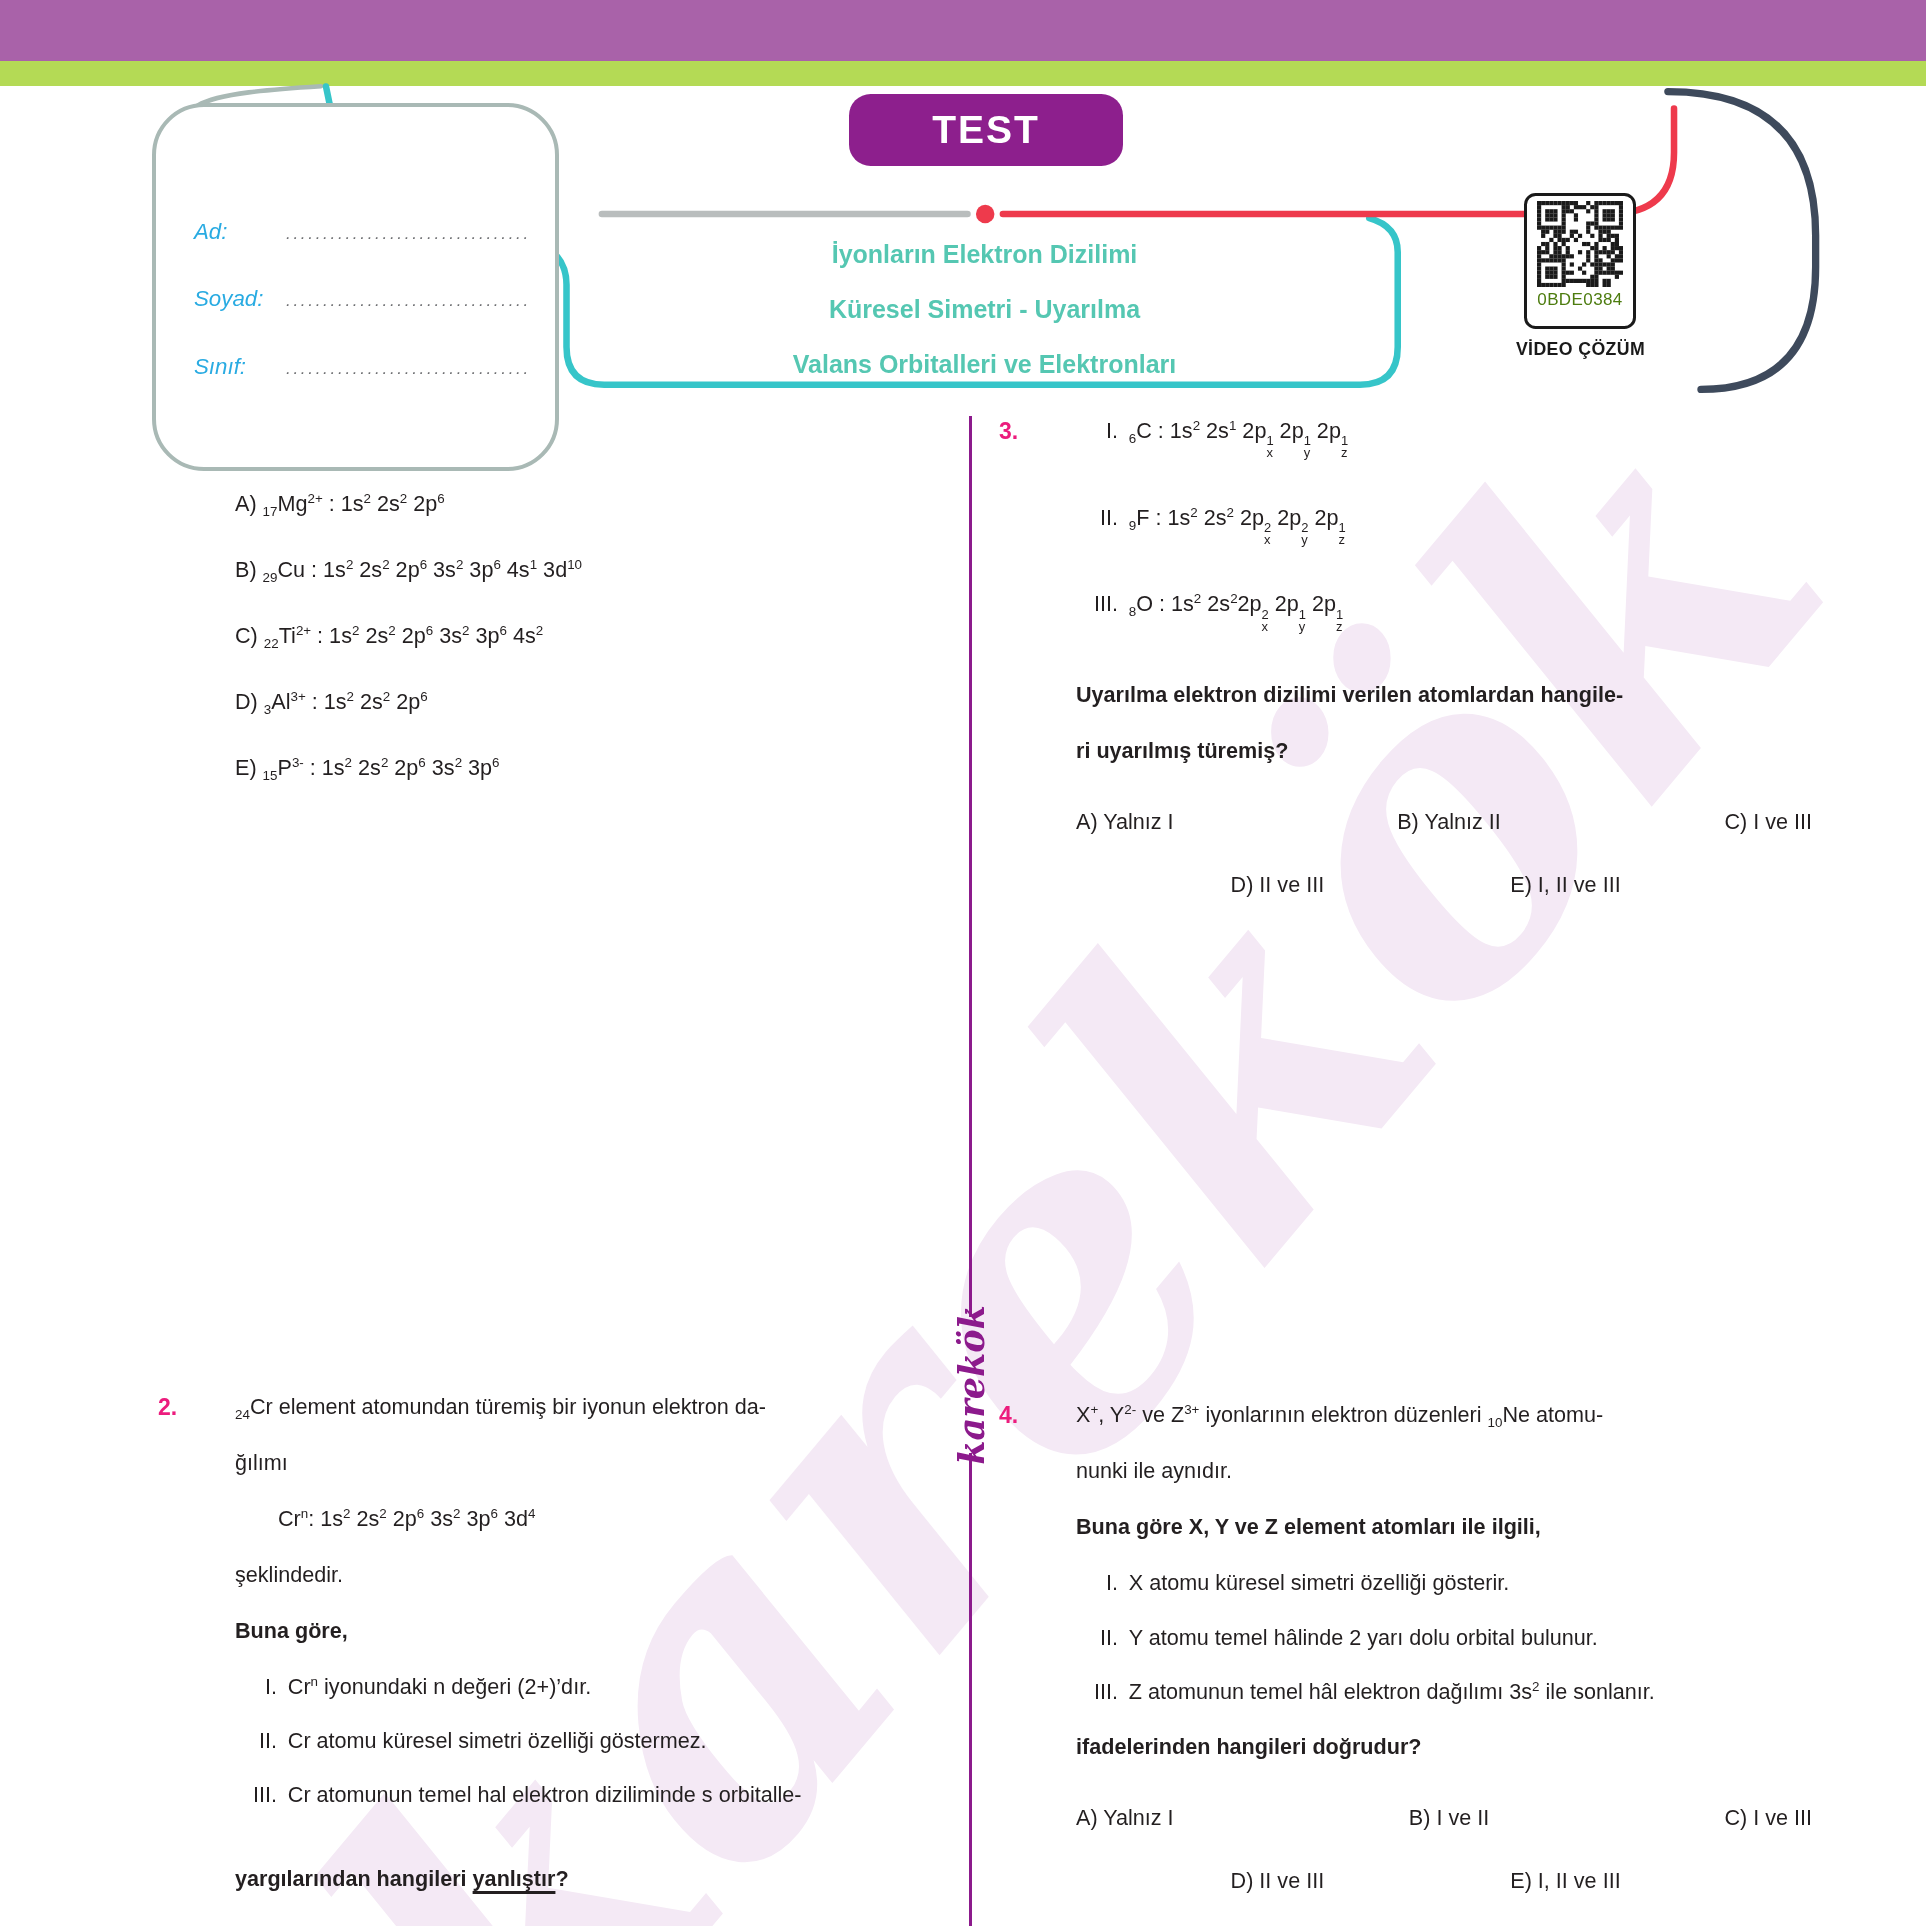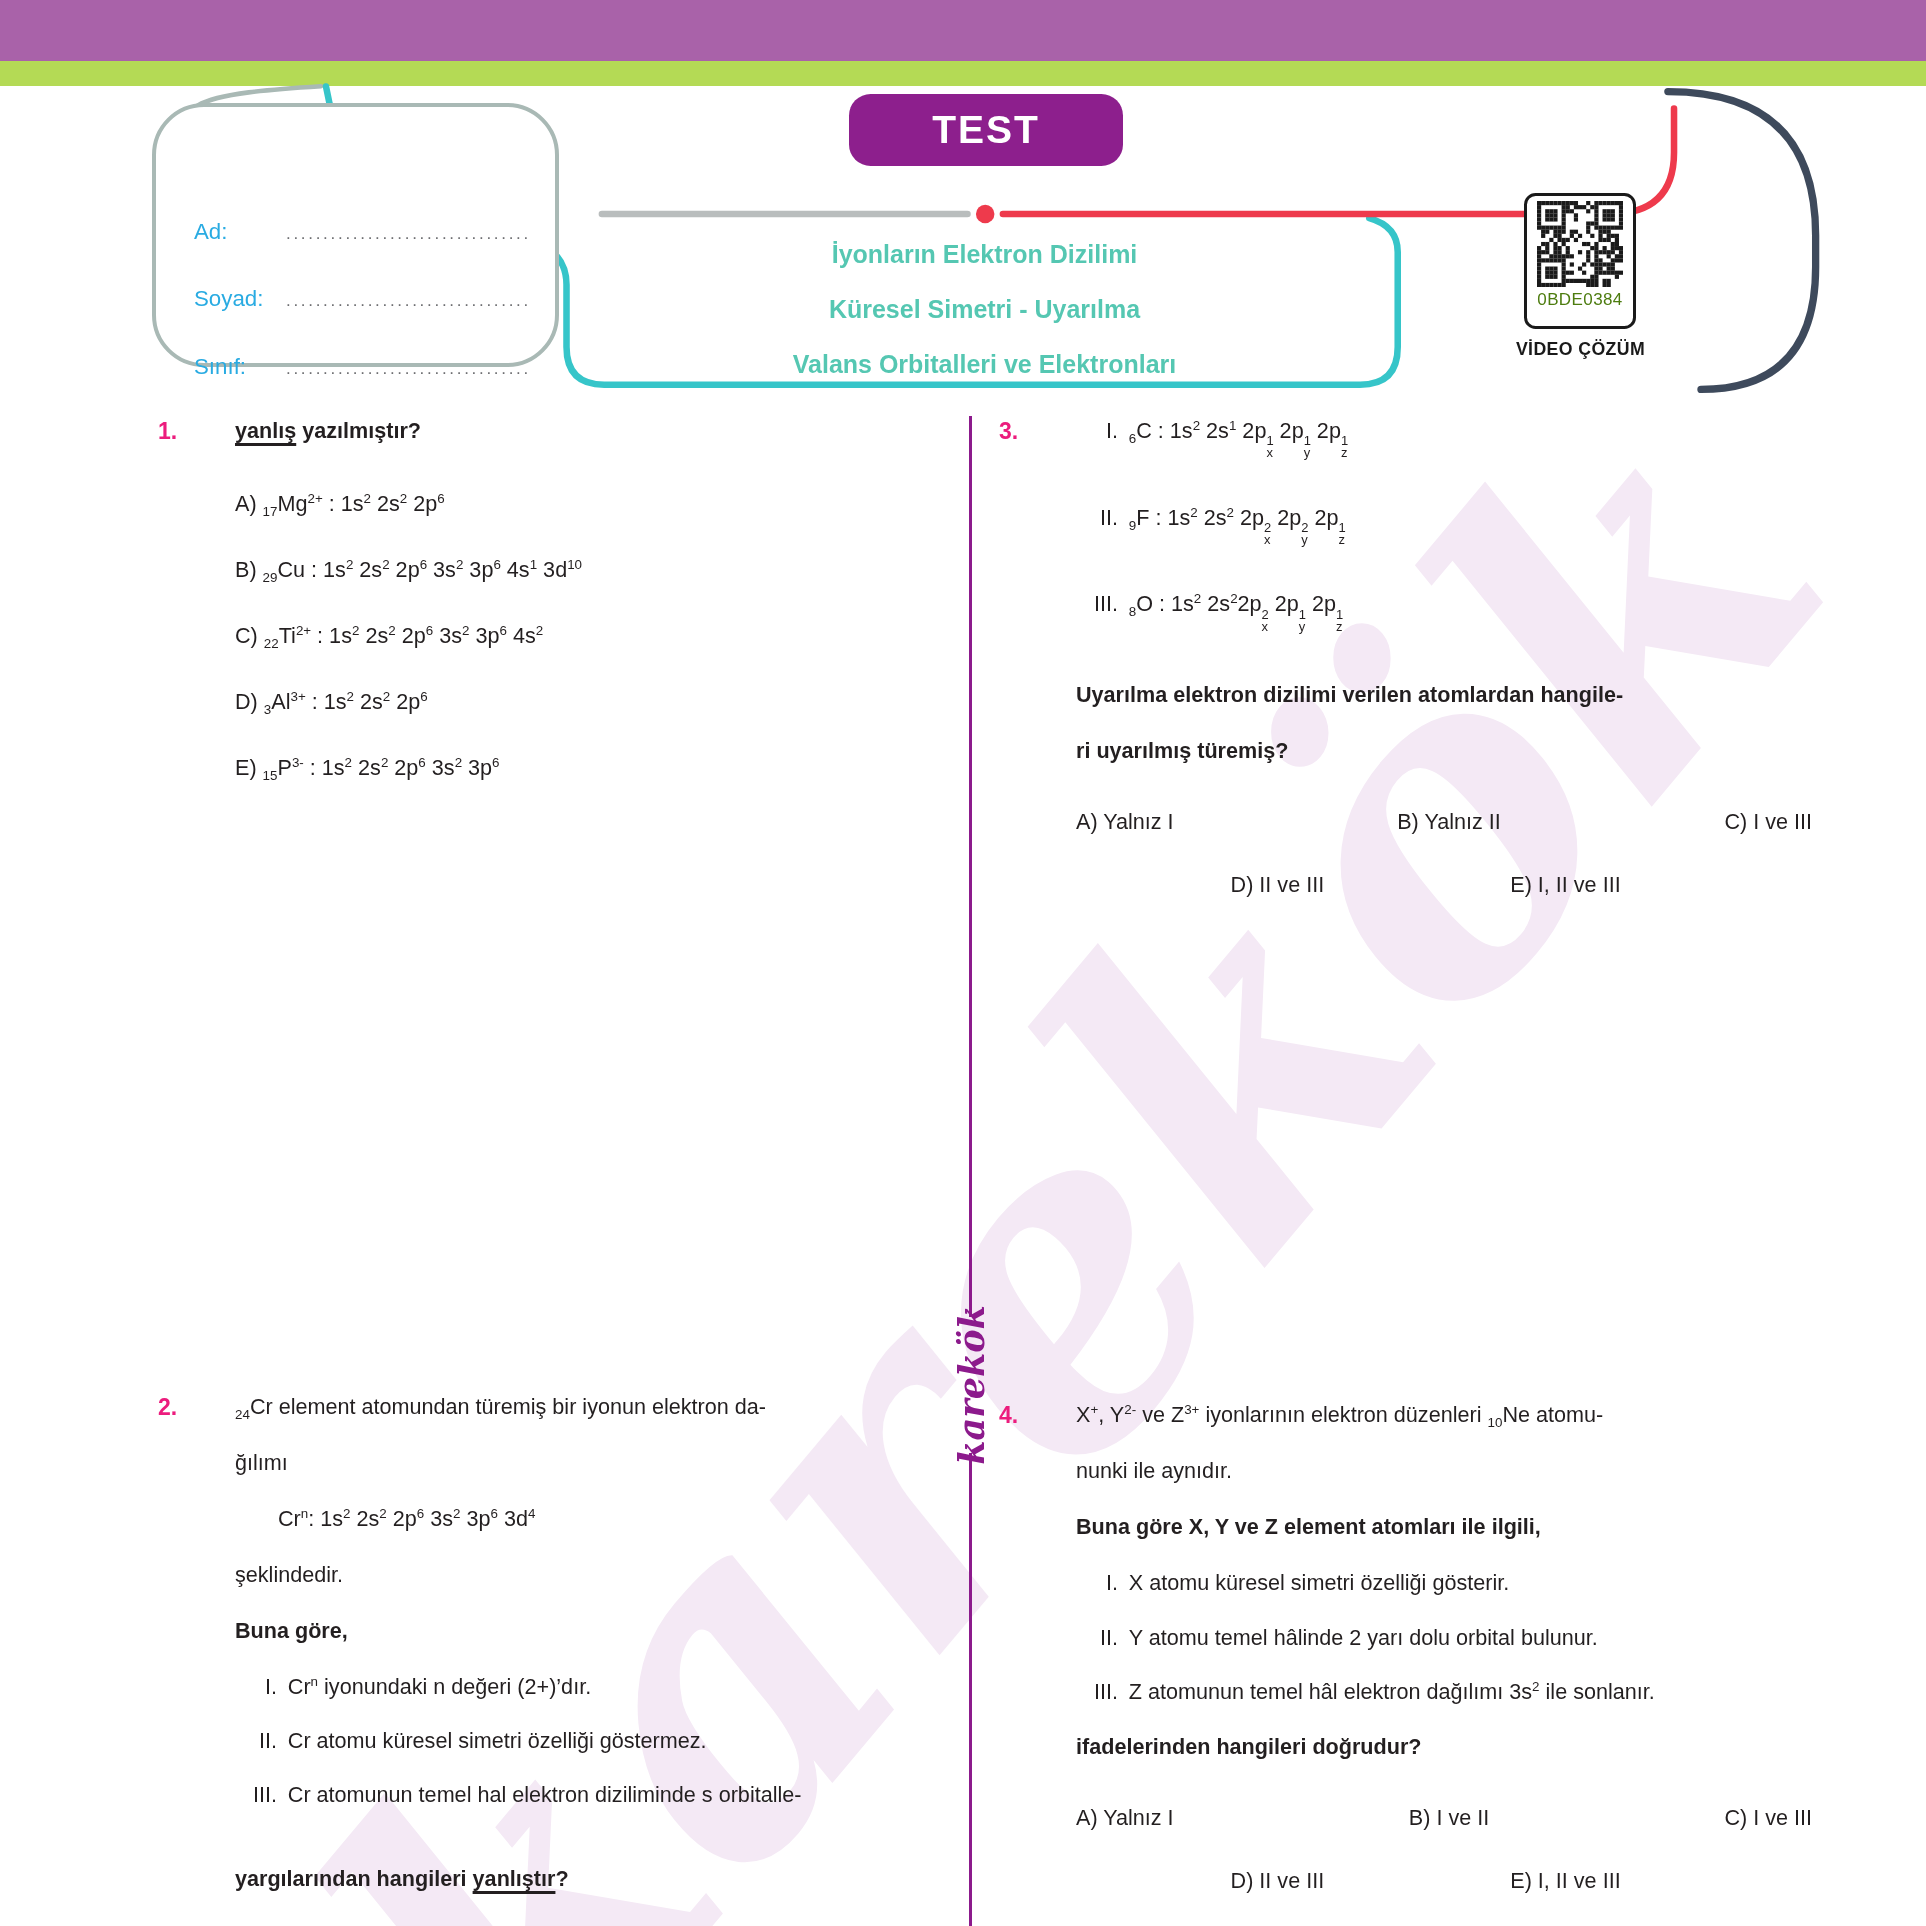--- a/index.html
+++ b/index.html
@@ -16,22 +16,22 @@
     position:absolute;left:1071px;top:1256px;z-index:0;
     transform:translate(-50%,-50%) rotate(-50deg);
     font-family:"DejaVu Serif",serif;font-style:italic;font-weight:bold;
     font-size:443px;color:#f4e9f5;white-space:nowrap;
   }
   .content-layer{position:absolute;left:0;top:0;width:1965px;height:2512px;z-index:1;}
 
   
   .header-deco{position:absolute;left:0;top:0;z-index:2;}
   .name-box{
-    position:absolute;left:152px;top:103px;width:407px;height:264px;
-    border:4.2px solid #a9b9b5;border-radius:52px;box-sizing:border-box;z-index:3;background:#fff;
+    position:absolute;left:152px;top:103px;width:407px;height:368px;
+    border:4.2px solid #a9b9b5;border-radius:52px;box-sizing:border-box;z-index:3;background:#fff;font-style:italic;
   }
   .name-row{position:absolute;left:38px;right:27px;display:flex;align-items:baseline;}
   .name-row.r1{top:112px}.name-row.r2{top:179px}.name-row.r3{top:247px}
   .name-label{width:92px;font-size:22.3px;color:#29abe2;flex:none;}
   .name-dots{flex:1;overflow:hidden;white-space:nowrap;font-size:17px;letter-spacing:2.7px;color:#6d6e71;}
   .test-badge{
     position:absolute;left:849px;top:94px;width:274px;height:72px;background:#8d1f8d;
     border-radius:21.6px;color:#ffffff;font-size:39px;font-weight:bold;letter-spacing:1.9px;
     display:flex;align-items:center;justify-content:center;z-index:4;
   }

